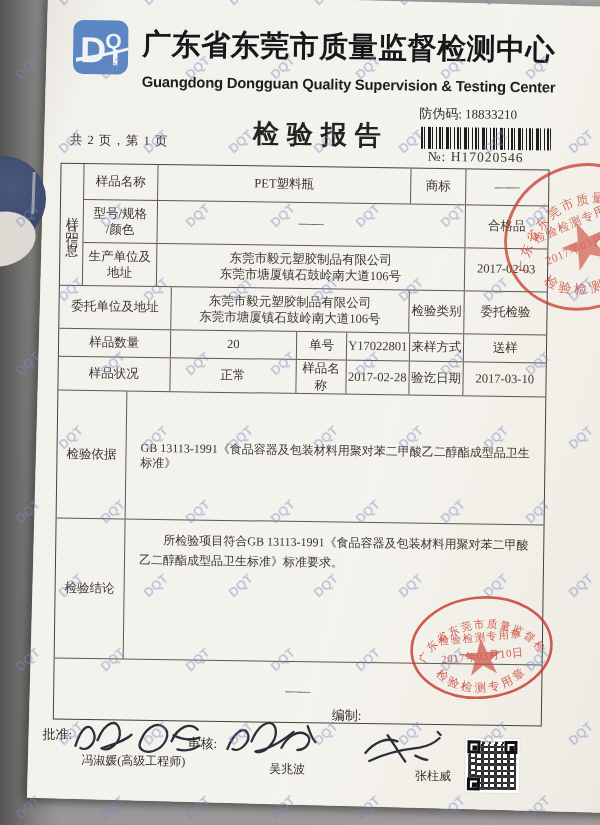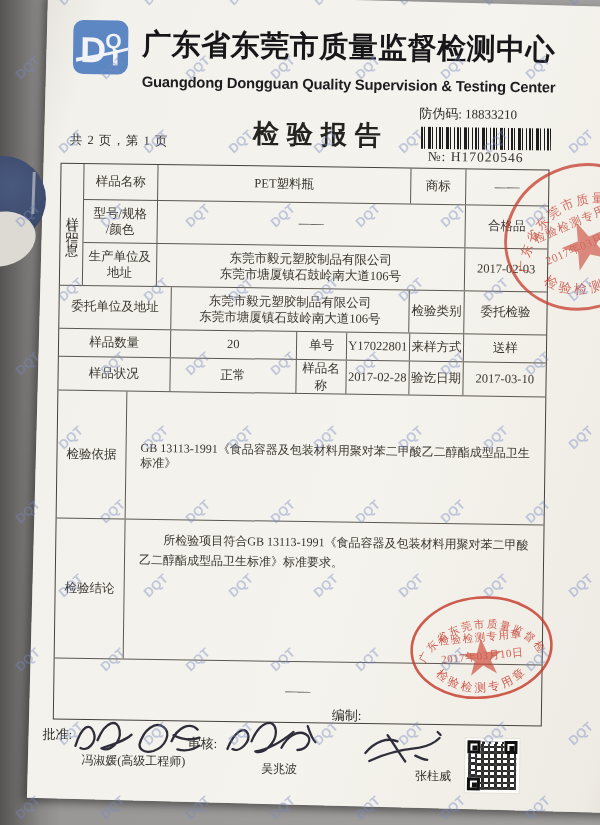--- a/index.html
+++ b/index.html
@@ -208,21 +208,21 @@
     <div class="abs f-name" style="left:86px;top:755px">冯淑媛(高级工程师)</div>
 
     <div class="abs f-label" style="left:192px;top:736px">审核:</div>
     <div class="abs sig" style="left:222px;top:712px">
       <svg width="104" height="54" viewBox="0 0 104 54">
         <path class="sigpath" d="M10,38 C16,22 26,14 30,22 C34,30 22,42 15,38"></path>
         <path class="sigpath" d="M34,30 C42,10 56,6 58,18 C60,30 46,44 38,40 C52,38 64,30 76,20"></path>
         <path class="sigpath" d="M64,36 C70,24 80,18 88,22 C96,26 90,38 80,38 M90,14 C92,20 94,26 98,30"></path>
       </svg>
     </div>
-    <div class="abs f-name" style="left:266px;top:761px">吴兆波</div>
+    <div class="abs f-name" style="left:274px;top:761px">吴兆波</div>
 
     <div class="abs f-label" style="left:336px;top:706px">编制:</div>
     <div class="abs sig" style="left:362px;top:722px">
       <svg width="92" height="46" viewBox="0 0 92 46">
         <path class="sigpath" d="M8,30 C18,18 30,14 40,18 M12,38 C28,30 46,26 62,24 C72,22 78,18 82,14"></path>
         <path class="sigpath" d="M30,12 C36,20 42,30 48,38 M58,32 C62,34 66,36 70,36"></path>
         <path class="sigpath" d="M80,8 l3,3"></path>
       </svg>
     </div>
     <div class="abs f-name" style="left:420px;top:766px">张柱威</div>

